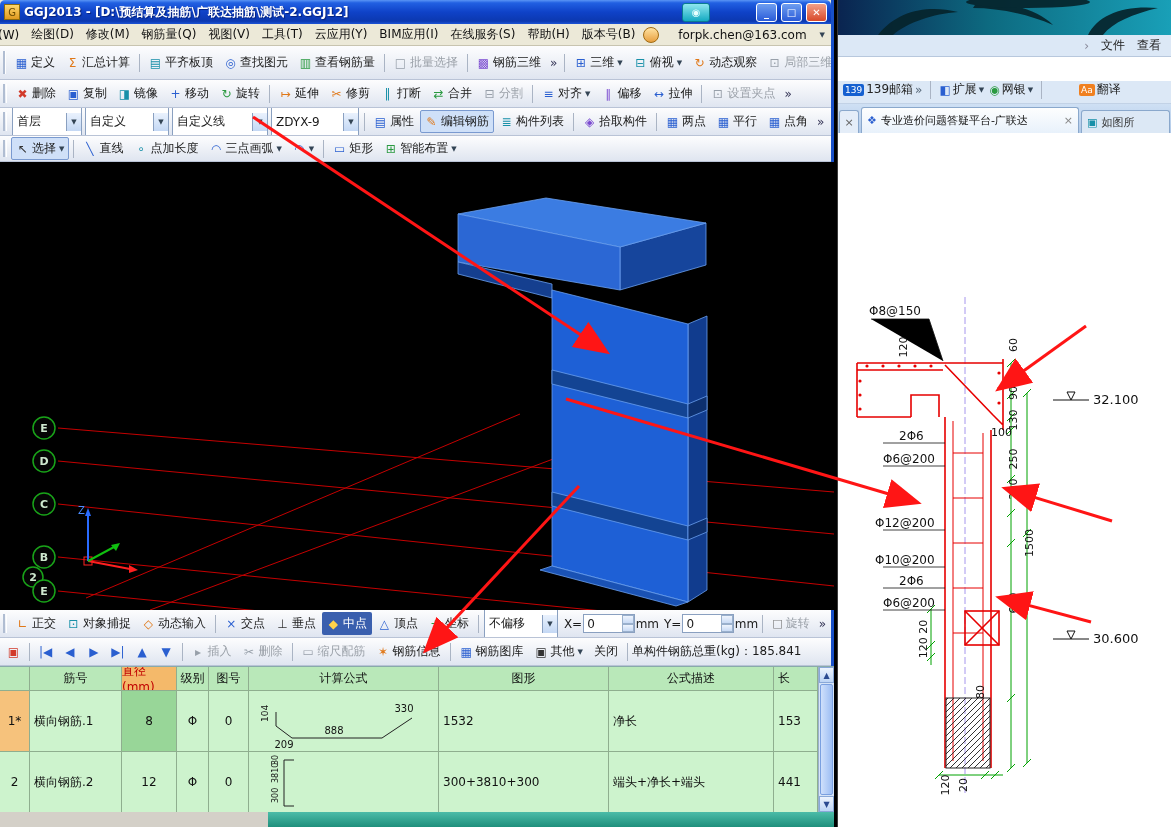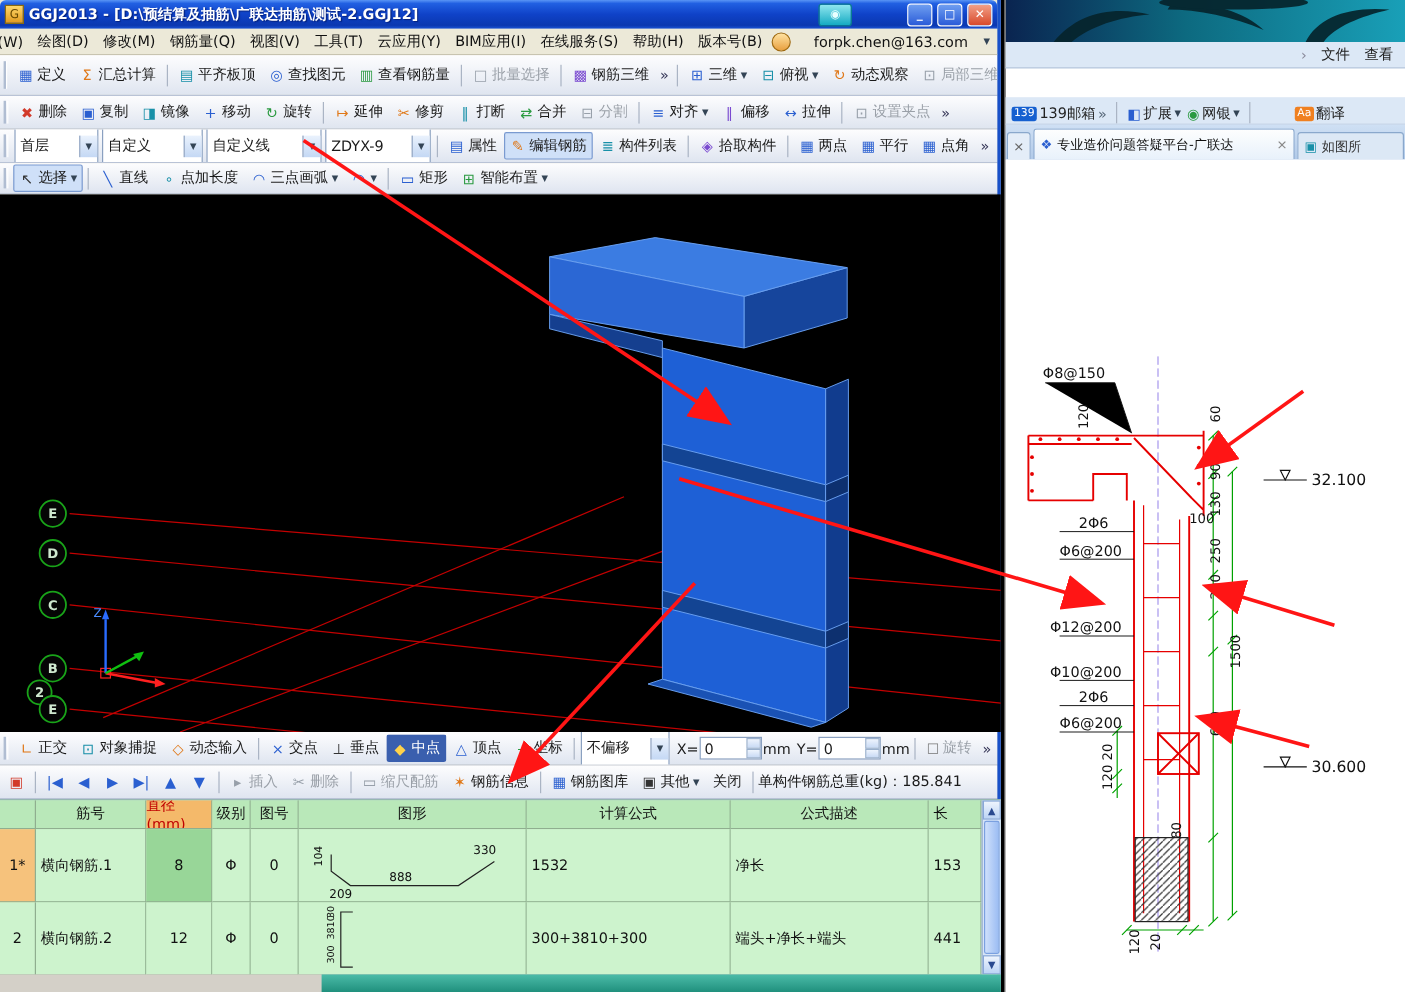--- a/index.html
+++ b/index.html
@@ -69,21 +69,21 @@
   .strip { position:absolute; top:812px; left:0; width:834px; height:15px; background:#d4d0c8; }
   .strip-teal { position:absolute; left:268px; top:0; width:566px; height:15px; background:linear-gradient(#4bbca8,#1f8f7c); }
 
   
   .browser { position:absolute; left:837px; top:0; width:334px; height:827px; background:#fff; border-left:1px solid #3a3a3a; }
   .palm { position:absolute; top:0; left:0; }
   .b-menu { position:absolute; top:35px; left:0; right:0; height:22px; background:#dce8f6; border-bottom:1px solid #b8c8dd; display:flex; justify-content:flex-end; align-items:center; gap:12px; padding:0 10px; font-size:12px; color:#222; }
   .b-url { position:absolute; top:57px; left:0; right:0; height:24px; background:#dce8f6; display:flex; align-items:center; padding:0 4px; border-bottom:1px solid #c2d2e6; }
   .urlfield { flex:1; height:20px; background:#fff; border:1px solid #9ab0cc; display:flex; align-items:center; padding:0 4px; font-size:12px; overflow:hidden; white-space:nowrap; }
   .host { font-weight:bold; color:#111; } .path { color:#666; }
-  .b-bm { position:absolute; top:81px; left:0; right:0; height:23px; background:#dce8f6; border-bottom:1px solid #c2d2e6; display:flex; align-items:flex-end; gap:5px; padding:0 5px; font-size:12px; color:#222; overflow:hidden; }
+  .b-bm { position:absolute; top:81px; left:0; right:0; height:23px; background:#dce8f6; border-bottom:1px solid #c2d2e6; display:flex; align-items:flex-start; gap:5px; padding:0 5px; font-size:12px; color:#222; overflow:hidden; }
   .badge { font-size:9px; color:#fff; border-radius:2px; padding:1px 2px; flex:0 0 auto; }
   .bg139 { background:#1560d0; } .bgAa { background:#f08020;margin-left:29px; }
   .bm-item { display:flex; align-items:center; gap:2px; flex:0 0 auto; }
   .b-tabs { position:absolute; top:104px; left:0; right:0; height:29px; background:linear-gradient(#cfe0f4,#b0c9e8); display:flex; align-items:flex-end; gap:2px; padding:0 1px; overflow:hidden; }
   .tabfrag { width:20px; height:23px; background:#e4edf8; border:1px solid #8aa8cc; border-bottom:none; border-radius:3px 3px 0 0; display:flex; align-items:center; justify-content:center; font-size:11px; color:#666; }
   .tab-active { flex:0 0 218px; height:26px; background:linear-gradient(#fdfefe,#e8f1fb); border:1px solid #8aa8cc; border-bottom:none; border-radius:3px 3px 0 0; display:flex; align-items:center; gap:4px; padding:0 5px; font-size:11px; color:#111; overflow:hidden; }
   .tab-next { flex:1; height:23px; background:#dce8f5; border:1px solid #8aa8cc; border-bottom:none; border-radius:3px 3px 0 0; display:flex; align-items:center; gap:4px; padding:0 5px; font-size:11px; color:#333; overflow:hidden; }
   .tab-x { color:#888; font-size:11px; margin-left:auto; }
   .b-page { position:absolute; top:133px; left:0; right:0; bottom:0; background:#fff; }
   .detail-svg { position:absolute; left:5px; top:160px; }
@@ -524,22 +524,22 @@
     </div>
 
     <div class="gridtable">
       <div class="gt-main">
         <div class="gt-header">
           <div class="cell"></div>
           <div class="cell">筋号</div>
           <div class="cell hdr-dia">直径(mm)</div>
           <div class="cell">级别</div>
           <div class="cell">图号</div>
+          <div class="cell">计算公式</div>
           <div class="cell">图形</div>
-          <div class="cell">计算公式</div>
           <div class="cell">公式描述</div>
           <div class="cell cell-left">长</div>
         </div>
         <div class="gt-row">
           <div class="cell idx1">1*</div>
           <div class="cell cell-left">横向钢筋.1</div>
           <div class="cell dia1">8</div>
           <div class="cell">Φ</div>
           <div class="cell">0</div>
           <div class="cell">

